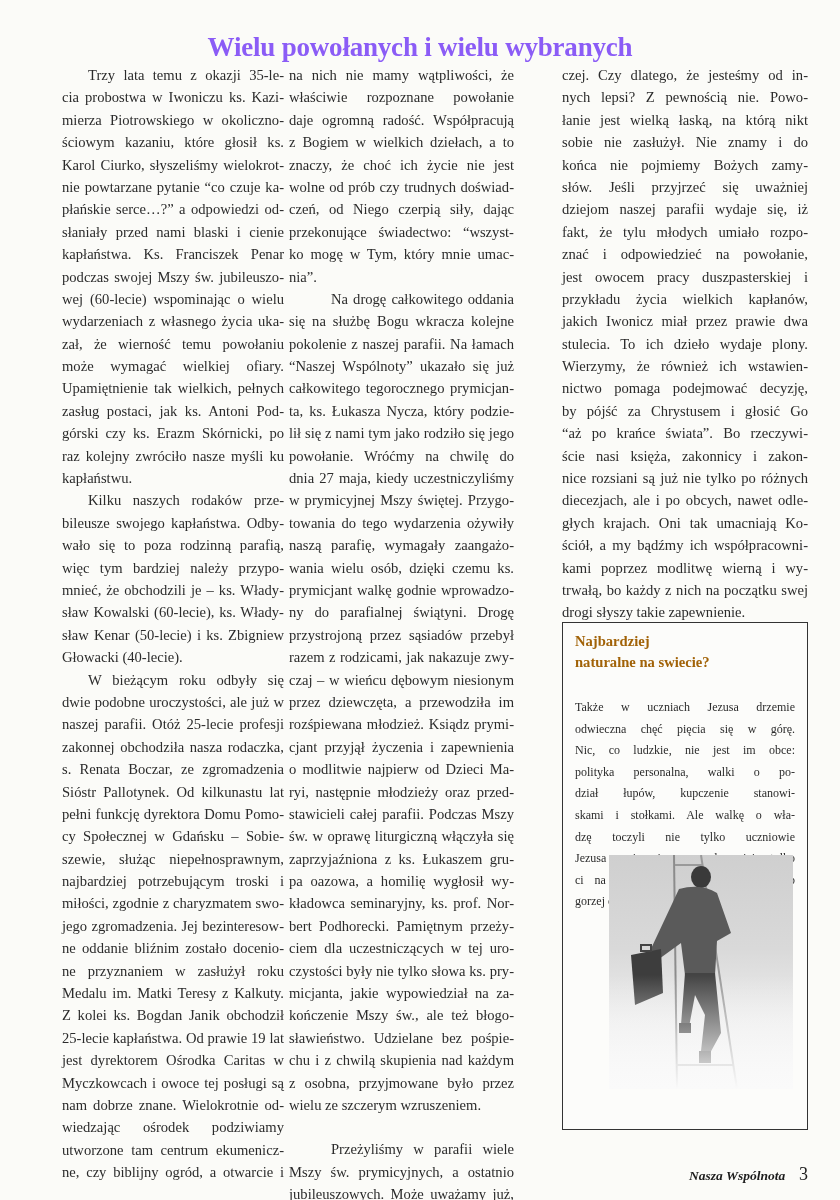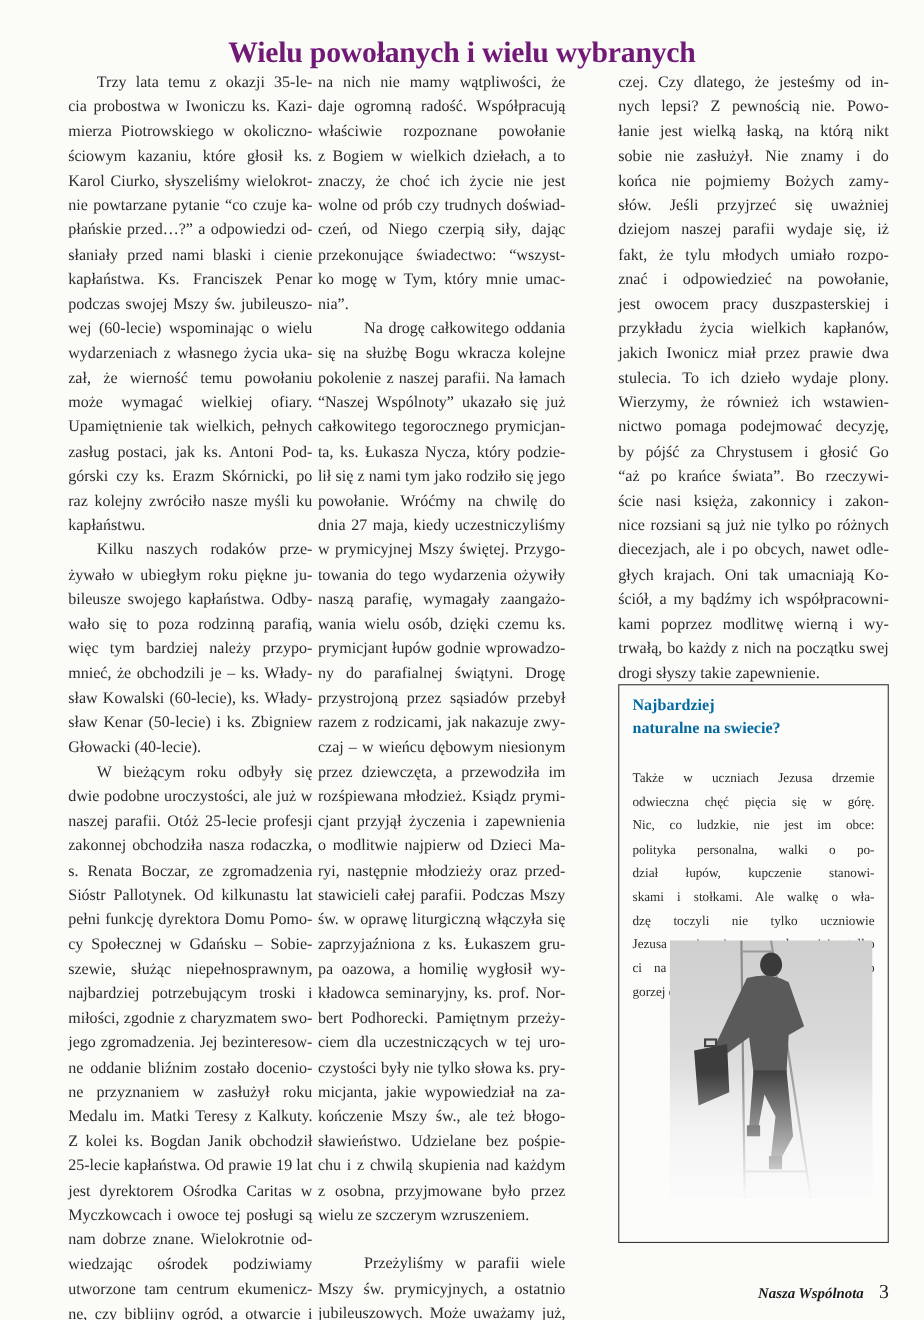--- a/index.html
+++ b/index.html
@@ -9,21 +9,21 @@
     font-family: "Liberation Serif", "DejaVu Serif", serif;
     color: #2b2b2b;
     position: relative;
   }
   .page { position: absolute; inset: 0; }
   .title {
     position: absolute; left: 0; right: 0; top: 14px;
     text-align: center;
     font-family: "Liberation Serif", serif;
     font-weight: bold; font-size: 27px; letter-spacing: -0.2px;
-    color: #701a75;
+    color: #8b5cf6;
   }
   .col {
     position: absolute; top: 64px;
     font-size: 14.6px; line-height: 22.4px;
   }
   .col .ln {
     display: block; white-space: nowrap;
     text-align: justify; text-align-last: justify;
     height: 22.4px;
   }
@@ -37,21 +37,21 @@
   #col2 { left: 289px; width: 225px; }
   #col3 { left: 562px; width: 246px; }
   .sidebar {
     position: absolute; left: 562px; top: 622px;
     width: 246px; height: 508px;
     border: 1.5px solid #333; box-sizing: border-box;
     background: #fcfcfa;
   }
   .sidebar .sb-title {
     position: absolute; left: 12px; top: 8px; width: 220px;
-    font-weight: bold; font-size: 14.6px; line-height: 21px; color: #0369a1;
+    font-weight: bold; font-size: 14.6px; line-height: 21px; color: #a16207;
   }
   .sidebar .sb-body {
     position: absolute; left: 12px; top: 74px; width: 220px;
     font-size: 12px; line-height: 21.6px;
   }
   .sidebar .sb-body .ln {
     display: block; white-space: nowrap;
     text-align: justify; text-align-last: justify; height: 21.6px;
   }
   .sidebar .sb-body .ln.last { text-align-last: left; }
@@ -73,35 +73,34 @@
 <div class="page">
   <h1 class="title">Wielu powołanych i wielu wybranych</h1>
 
   <div class="col" id="col1">
       <span class="ln ind">Trzy lata temu z okazji 35-le-</span>
       <span class="ln ">cia probostwa w Iwoniczu ks. Kazi-</span>
       <span class="ln ">mierza Piotrowskiego w okoliczno-</span>
       <span class="ln ">ściowym kazaniu, które głosił ks.</span>
       <span class="ln ">Karol Ciurko, słyszeliśmy wielokrot-</span>
       <span class="ln ">nie powtarzane pytanie “co czuje ka-</span>
-      <span class="ln ">płańskie przed…?” a odpowiedzi od-</span>
+      <span class="ln ">płańskie serce…?” a odpowiedzi od-</span>
       <span class="ln ">słaniały przed nami blaski i cienie</span>
       <span class="ln ">kapłaństwa. Ks. Franciszek Penar</span>
       <span class="ln ">podczas swojej Mszy św. jubileuszo-</span>
       <span class="ln ">wej (60-lecie) wspominając o wielu</span>
       <span class="ln ">wydarzeniach z własnego życia uka-</span>
       <span class="ln ">zał, że wierność temu powołaniu</span>
       <span class="ln ">może wymagać wielkiej ofiary.</span>
       <span class="ln ">Upamiętnienie tak wielkich, pełnych</span>
       <span class="ln ">zasług postaci, jak ks. Antoni Pod-</span>
       <span class="ln ">górski czy ks. Erazm Skórnicki, po</span>
       <span class="ln ">raz kolejny zwróciło nasze myśli ku</span>
       <span class="ln last">kapłaństwu.</span>
       <span class="ln ind">Kilku naszych rodaków prze-</span>
-      <span class="ln ">żywało w ubiegłym roku piękne ju-</span>
       <span class="ln ">bileusze swojego kapłaństwa. Odby-</span>
       <span class="ln ">wało się to poza rodzinną parafią,</span>
       <span class="ln ">więc tym bardziej należy przypo-</span>
       <span class="ln ">mnieć, że obchodzili je – ks. Włady-</span>
       <span class="ln ">sław Kowalski (60-lecie), ks. Włady-</span>
       <span class="ln ">sław Kenar (50-lecie) i ks. Zbigniew</span>
       <span class="ln last">Głowacki (40-lecie).</span>
       <span class="ln ind">W bieżącym roku odbyły się</span>
       <span class="ln ">dwie podobne uroczystości, ale już w</span>
       <span class="ln ">naszej parafii. Otóż 25-lecie profesji</span>
@@ -121,43 +120,43 @@
       <span class="ln ">25-lecie kapłaństwa. Od prawie 19 lat</span>
       <span class="ln ">jest dyrektorem Ośrodka Caritas w</span>
       <span class="ln ">Myczkowcach i owoce tej posługi są</span>
       <span class="ln ">nam dobrze znane. Wielokrotnie od-</span>
       <span class="ln ">wiedzając ośrodek podziwiamy</span>
       <span class="ln ">utworzone tam centrum ekumenicz-</span>
       <span class="ln ">ne, czy biblijny ogród, a otwarcie i</span>
     </div>
   <div class="col" id="col2">
       <span class="ln ">na nich nie mamy wątpliwości, że</span>
+      <span class="ln ">właściwie rozpoznane powołanie</span>
       <span class="ln ">daje ogromną radość. Współpracują</span>
-      <span class="ln ">właściwie rozpoznane powołanie</span>
       <span class="ln ">z Bogiem w wielkich dziełach, a to</span>
       <span class="ln ">znaczy, że choć ich życie nie jest</span>
       <span class="ln ">wolne od prób czy trudnych doświad-</span>
       <span class="ln ">czeń, od Niego czerpią siły, dając</span>
       <span class="ln ">przekonujące świadectwo: “wszyst-</span>
       <span class="ln ">ko mogę w Tym, który mnie umac-</span>
       <span class="ln last">nia”.</span>
       <span class="ln ind2">Na drogę całkowitego oddania</span>
       <span class="ln ">się na służbę Bogu wkracza kolejne</span>
       <span class="ln ">pokolenie z naszej parafii. Na łamach</span>
       <span class="ln ">“Naszej Wspólnoty” ukazało się już</span>
       <span class="ln ">całkowitego tegorocznego prymicjan-</span>
       <span class="ln ">ta, ks. Łukasza Nycza, który podzie-</span>
       <span class="ln ">lił się z nami tym jako rodziło się jego</span>
       <span class="ln ">powołanie. Wróćmy na chwilę do</span>
       <span class="ln ">dnia 27 maja, kiedy uczestniczyliśmy</span>
       <span class="ln ">w prymicyjnej Mszy świętej. Przygo-</span>
       <span class="ln ">towania do tego wydarzenia ożywiły</span>
       <span class="ln ">naszą parafię, wymagały zaangażo-</span>
       <span class="ln ">wania wielu osób, dzięki czemu ks.</span>
-      <span class="ln ">prymicjant łupów godnie wprowadzo-</span>
+      <span class="ln ">prymicjant walkę godnie wprowadzo-</span>
       <span class="ln ">ny do parafialnej świątyni. Drogę</span>
       <span class="ln ">przystrojoną przez sąsiadów przebył</span>
       <span class="ln ">razem z rodzicami, jak nakazuje zwy-</span>
       <span class="ln ">czaj – w wieńcu dębowym niesionym</span>
       <span class="ln ">przez dziewczęta, a przewodziła im</span>
       <span class="ln ">rozśpiewana młodzież. Ksiądz prymi-</span>
       <span class="ln ">cjant przyjął życzenia i zapewnienia</span>
       <span class="ln ">o modlitwie najpierw od Dzieci Ma-</span>
       <span class="ln ">ryi, następnie młodzieży oraz przed-</span>
       <span class="ln ">stawicieli całej parafii. Podczas Mszy</span>

